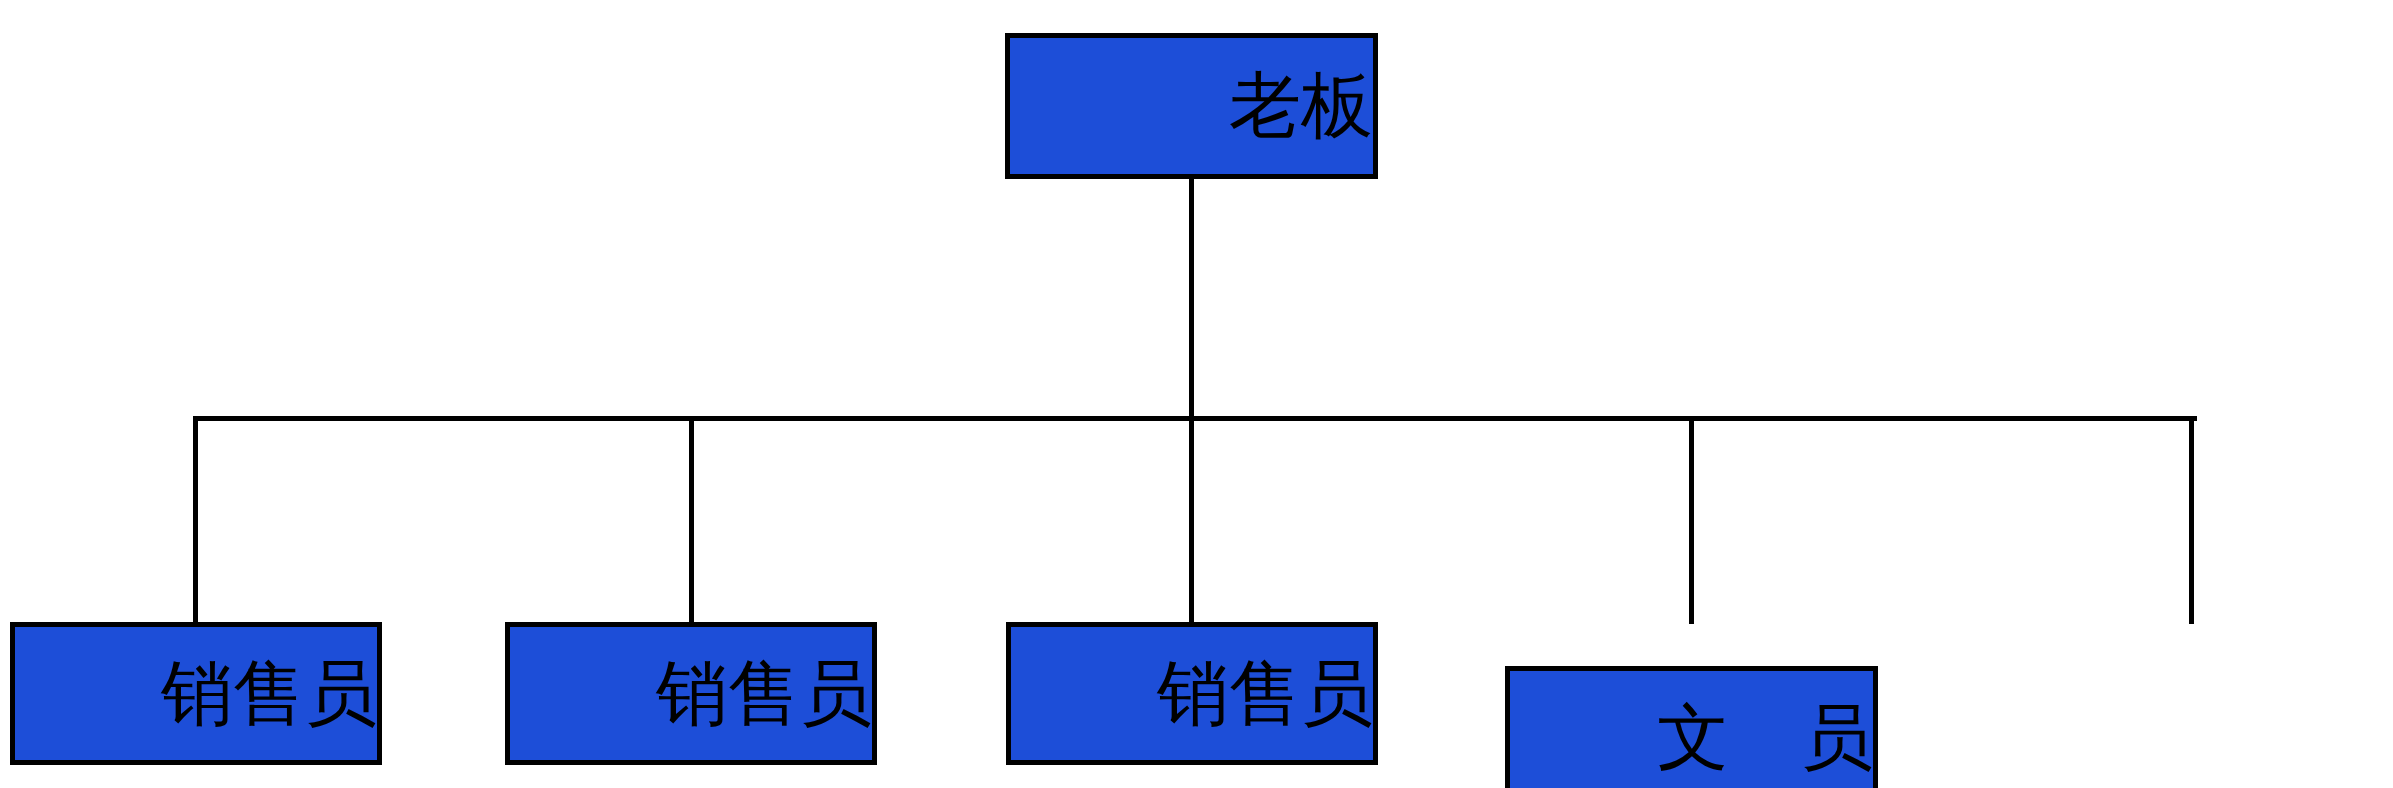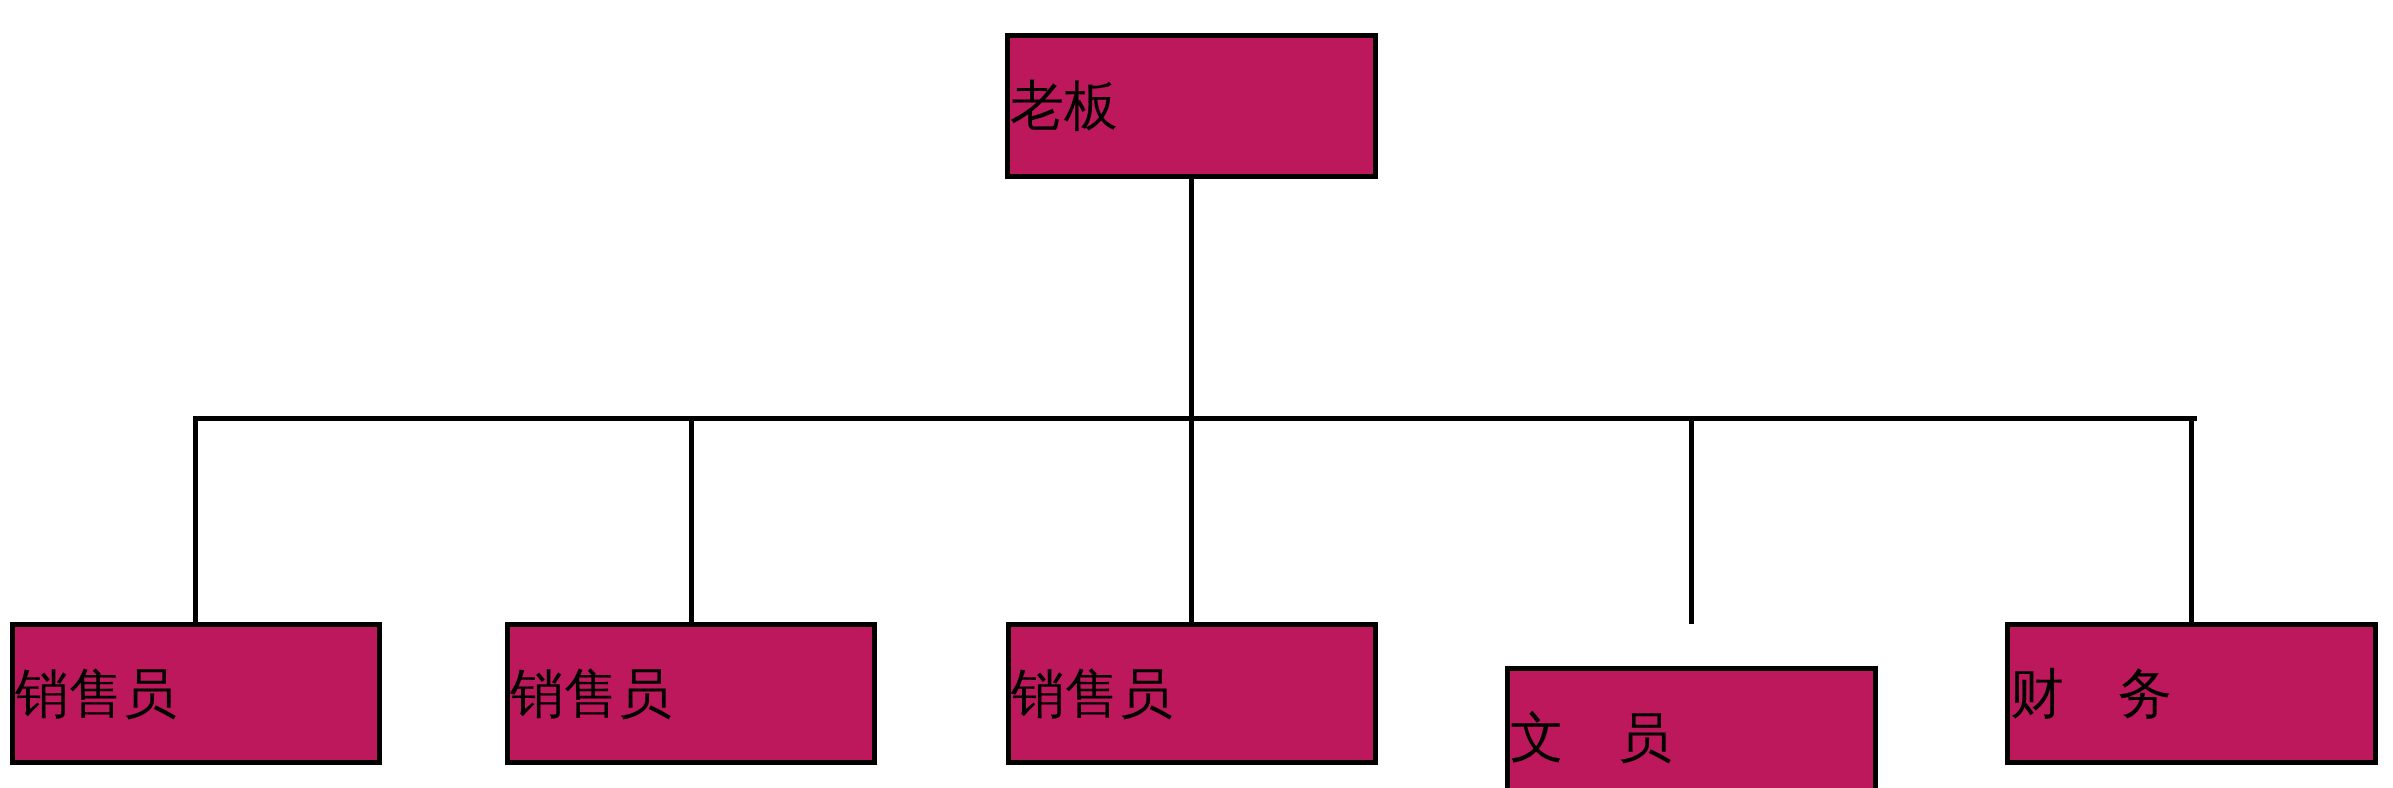--- a/index.html
+++ b/index.html
@@ -11,26 +11,26 @@
     position: relative;
     width: 2393px;
     height: 788px;
     background: #ffffff;
     overflow: hidden;
   }
   .node {
     position: absolute;
     box-sizing: border-box;
     border: 5px solid #000000;
-    background: #be185d;
+    background: #1d4ed8;
     display: flex;
     align-items: center;
-    justify-content: flex-start;
+    justify-content: flex-end;
     font-family: "Liberation Serif", "DejaVu Serif", serif;
-    font-size: 54px;
+    font-size: 72px;
     color: #000000;
     white-space: pre;
     line-height: 1;
   }
   .node-root  { left: 1005px; top: 33px;  width: 373px; height: 146px; }
   .node-c1    { left: 10px;   top: 622px; width: 372px; height: 143px; }
   .node-c2    { left: 505px;  top: 622px; width: 372px; height: 143px; }
   .node-c3    { left: 1006px; top: 622px; width: 372px; height: 143px; }
   .node-c4    { left: 1505px; top: 622px; width: 373px; height: 143px; margin-top: 44px; }
   .node-c5    { left: 2005px; top: 622px; width: 373px; height: 143px; }
@@ -73,17 +73,14 @@
   </div>
 
   <div class="node node-c3">
     <span>销售员</span>
   </div>
 
   <div class="node node-c4">
     <span>文　员</span>
   </div>
 
-  <div class="node node-c5">
-    <span>财　务</span>
-  </div>
 
 </div>
 
 </body></html>

